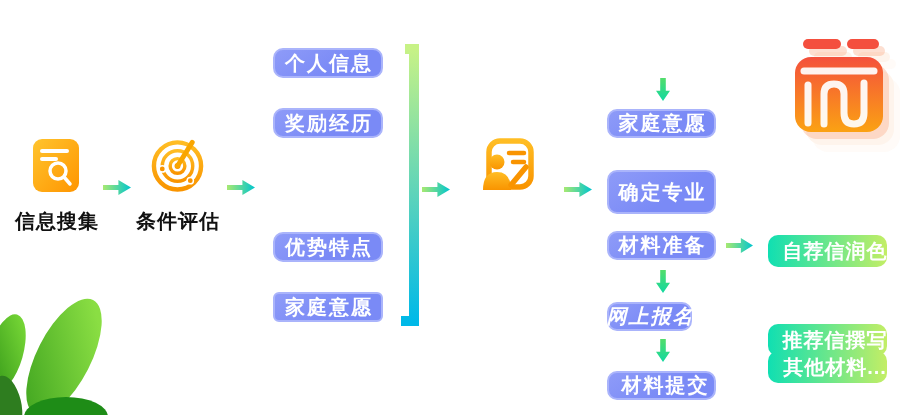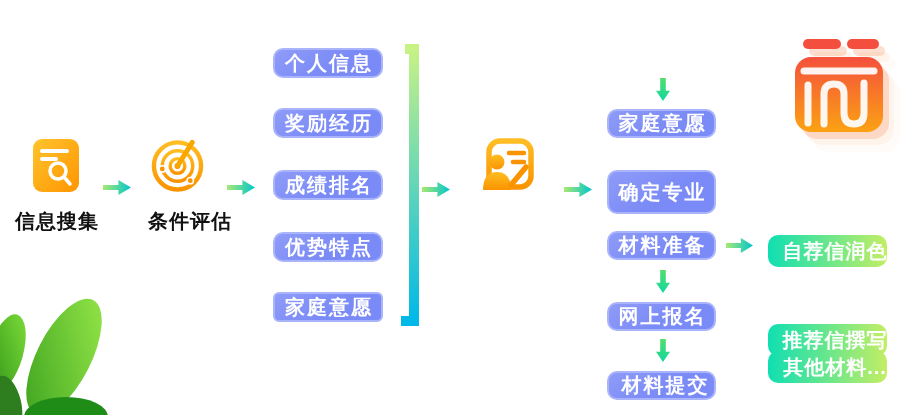--- a/index.html
+++ b/index.html
@@ -85,27 +85,26 @@
     <svg width="55" height="58" viewBox="0 0 56 58">
       <circle cx="28" cy="31" r="24" fill="none" stroke="url(#gOrange2)" stroke-width="4.5"></circle>
       <circle cx="28" cy="31" r="15.5" fill="none" stroke="url(#gOrange2)" stroke-width="3.5"></circle>
       <circle cx="28" cy="31" r="7.5" fill="none" stroke="url(#gOrange2)" stroke-width="3.5"></circle>
       <circle cx="28" cy="31" r="3" fill="#f99400"></circle>
       <line x1="28" y1="31" x2="43" y2="7" stroke="#f9a600" stroke-width="5" stroke-linecap="round"></line>
       <circle cx="12.5" cy="34" r="3.2" fill="#f99400" stroke="#fff" stroke-width="1.5"></circle>
       <circle cx="41" cy="46" r="3.2" fill="#f99400" stroke="#fff" stroke-width="1.5"></circle>
     </svg>
   </div>
-  <div class="step-label" style="left:190px; top:208px;">条件评估</div>
+  <div class="step-label" style="left:178px; top:208px;">条件评估</div>
 
   <div class="arrow-h" style="left:227px; top:180px;"></div>
 
   <div class="pill pill-blue" style="left:273px; top:48px;">个人信息</div>
   <div class="pill pill-blue" style="left:273px; top:108px;">奖励经历</div>
-  <div class="pill pill-blue" style="left:273px; top:170px;">成绩排名</div>
   <div class="pill pill-blue" style="left:273px; top:232px;">优势特点</div>
   <div class="pill pill-blue" style="left:273px; top:292px;border-radius:6px;">家庭意愿</div>
 
   <div class="icon-box" style="left:398px; top:40px;">
     <svg width="26" height="292" viewBox="0 0 26 292">
       <path d="M7,9 L16,9 L16,281 L3,281" fill="none" stroke="url(#gBracket)" stroke-width="10"></path>
     </svg>
   </div>
 
   <div class="arrow-h" style="left:422px; top:182px;"></div>
@@ -121,21 +120,21 @@
     </svg>
   </div>
 
   <div class="arrow-h" style="left:564px; top:182px;"></div>
 
   <div class="arrow-v" style="left:656px; top:78px;"></div>
   <div class="pill pill-blue" style="left:607px; top:109px; width:109px; height:29px;">家庭意愿</div>
   <div class="pill pill-blue" style="left:607px; top:170px; width:109px; height:44px;">确定专业</div>
   <div class="pill pill-blue" style="left:607px; top:231px; width:109px; height:29px;">材料准备</div>
   <div class="arrow-v" style="left:656px; top:270px;"></div>
-  <div class="pill pill-blue" style="left:607px; top:302px; width:109px; height:29px;">网上报名</div>
+  <div class="pill pill-blue" style="left:607px; top:302px; width:85px; height:29px;font-style:italic;">网上报名</div>
   <div class="arrow-v" style="left:656px; top:339px;"></div>
   <div class="pill pill-blue" style="left:607px; top:371px; width:109px; height:29px;padding-left:8px;">材料提交</div>
 
   <div class="arrow-h" style="left:726px; top:238px; width:27px;"></div>
 
   <div class="pill pill-green" style="left:768px; top:235px;">自荐信润色</div>
   <div class="pill pill-green" style="left:768px; top:293px;margin-top:31px;">推荐信撰写</div>
   <div class="pill pill-green" style="left:768px; top:351px;">其他材料...</div>
 
   <div class="logo-wrap">

